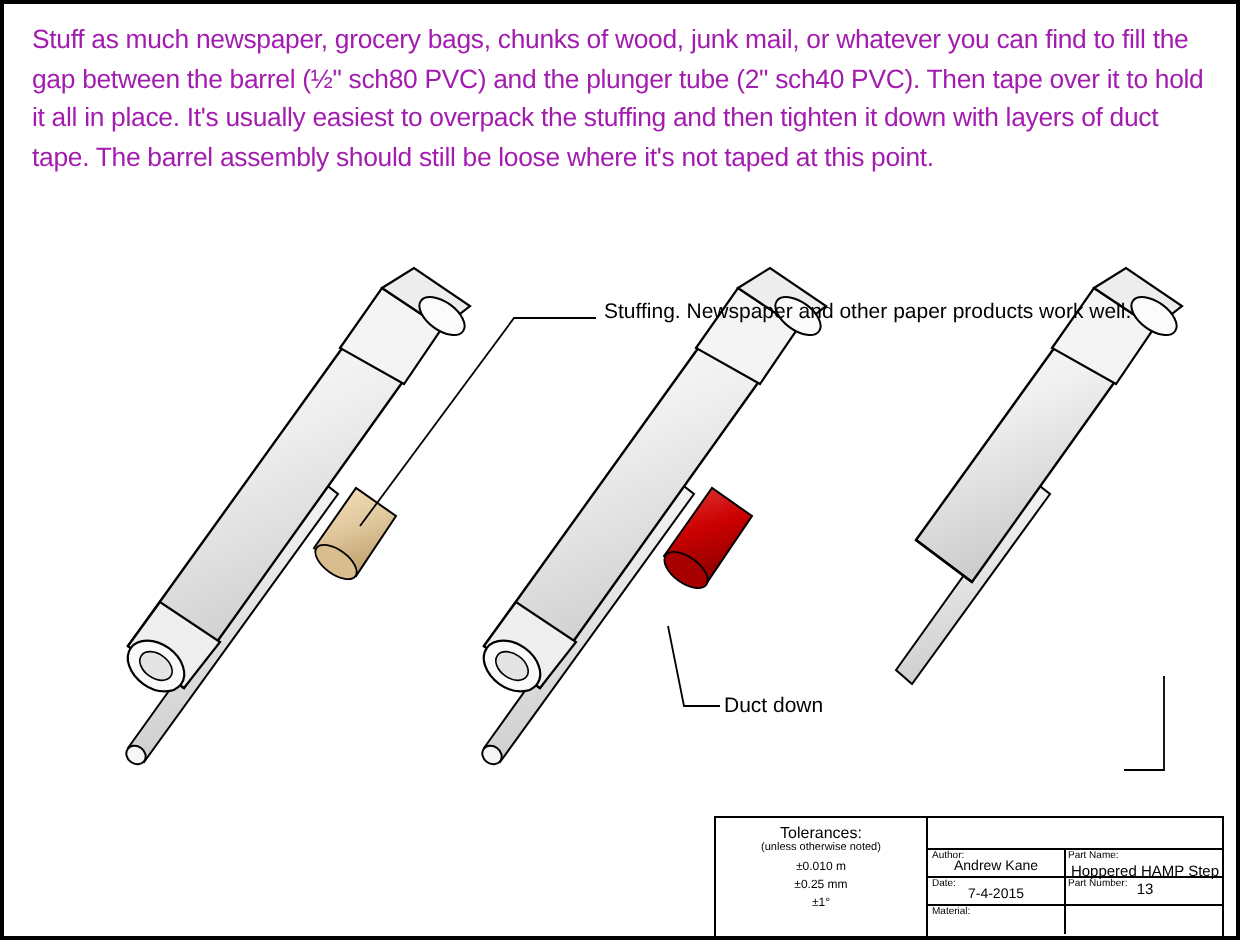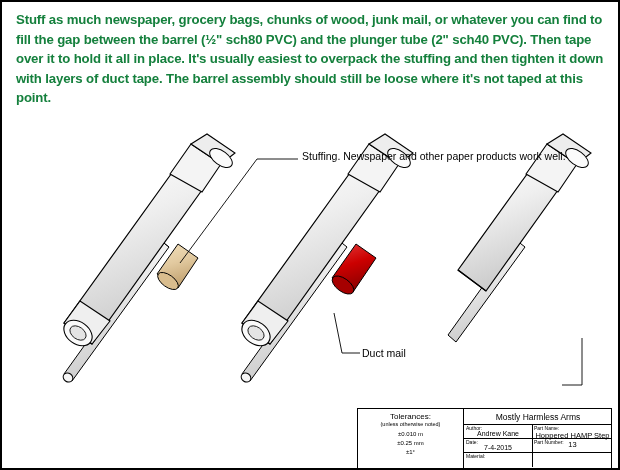--- a/index.html
+++ b/index.html
@@ -17,23 +17,22 @@
     overflow: hidden;
     font-family: "Liberation Sans", sans-serif;
   }
   #instructions {
     position: absolute;
     left: 14px;
     top: 8px;
     width: 592px;
     font-size: 13.2px;
     line-height: 1.48;
-    color: #15803d;
+    color: #a21caf;
     letter-spacing: -0.15px;
-    font-weight: bold;
   }
   #drawing-area {
     position: absolute;
     left: 0;
     top: 130px;
     width: 616px;
     height: 336px;
   }
   svg.figure {
     display: block;
@@ -257,36 +256,35 @@
 
         <path d="M 296 27 L 255 27 L 178 131"></path>
 
         <path d="M 358 221 L 340 221 L 332 181"></path>
 
         <path d="M 560 253 L 580 253 L 580 206"></path>
       </g>
     </svg>
 
     <div class="callout-text" id="stuffing-label">Stuffing.  Newspaper and other paper products work well.</div>
-    <div class="callout-text" id="ducttape-label">Duct mail</div>
+    <div class="callout-text" id="ducttape-label">Duct down</div>
   </div>
 
   <div id="title-block">
     <div class="v-split"></div>
 
     <div id="tb-left">
       <div id="tb-tol-title">Tolerances:</div>
       <div id="tb-tol-sub">(unless otherwise noted)</div>
       <div class="tb-tol-line" id="tol1">±0.010 m</div>
       <div class="tb-tol-line" id="tol2">±0.25 mm</div>
       <div class="tb-tol-line" id="tol3">±1°</div>
     </div>
 
     <div id="tb-right">
-      <div id="tb-company">Mostly Harmless Arms</div>
       <div id="tb-hline1"></div>
       <div id="tb-hline2"></div>
       <div id="tb-hline3"></div>
       <div id="tb-vline-mid"></div>
 
       <div class="tb-field-label" id="lbl-author">Author:</div>
       <div class="tb-field-value" id="val-author">Andrew Kane</div>
 
       <div class="tb-field-label" id="lbl-date">Date:</div>
       <div class="tb-field-value" id="val-date">7-4-2015</div>

